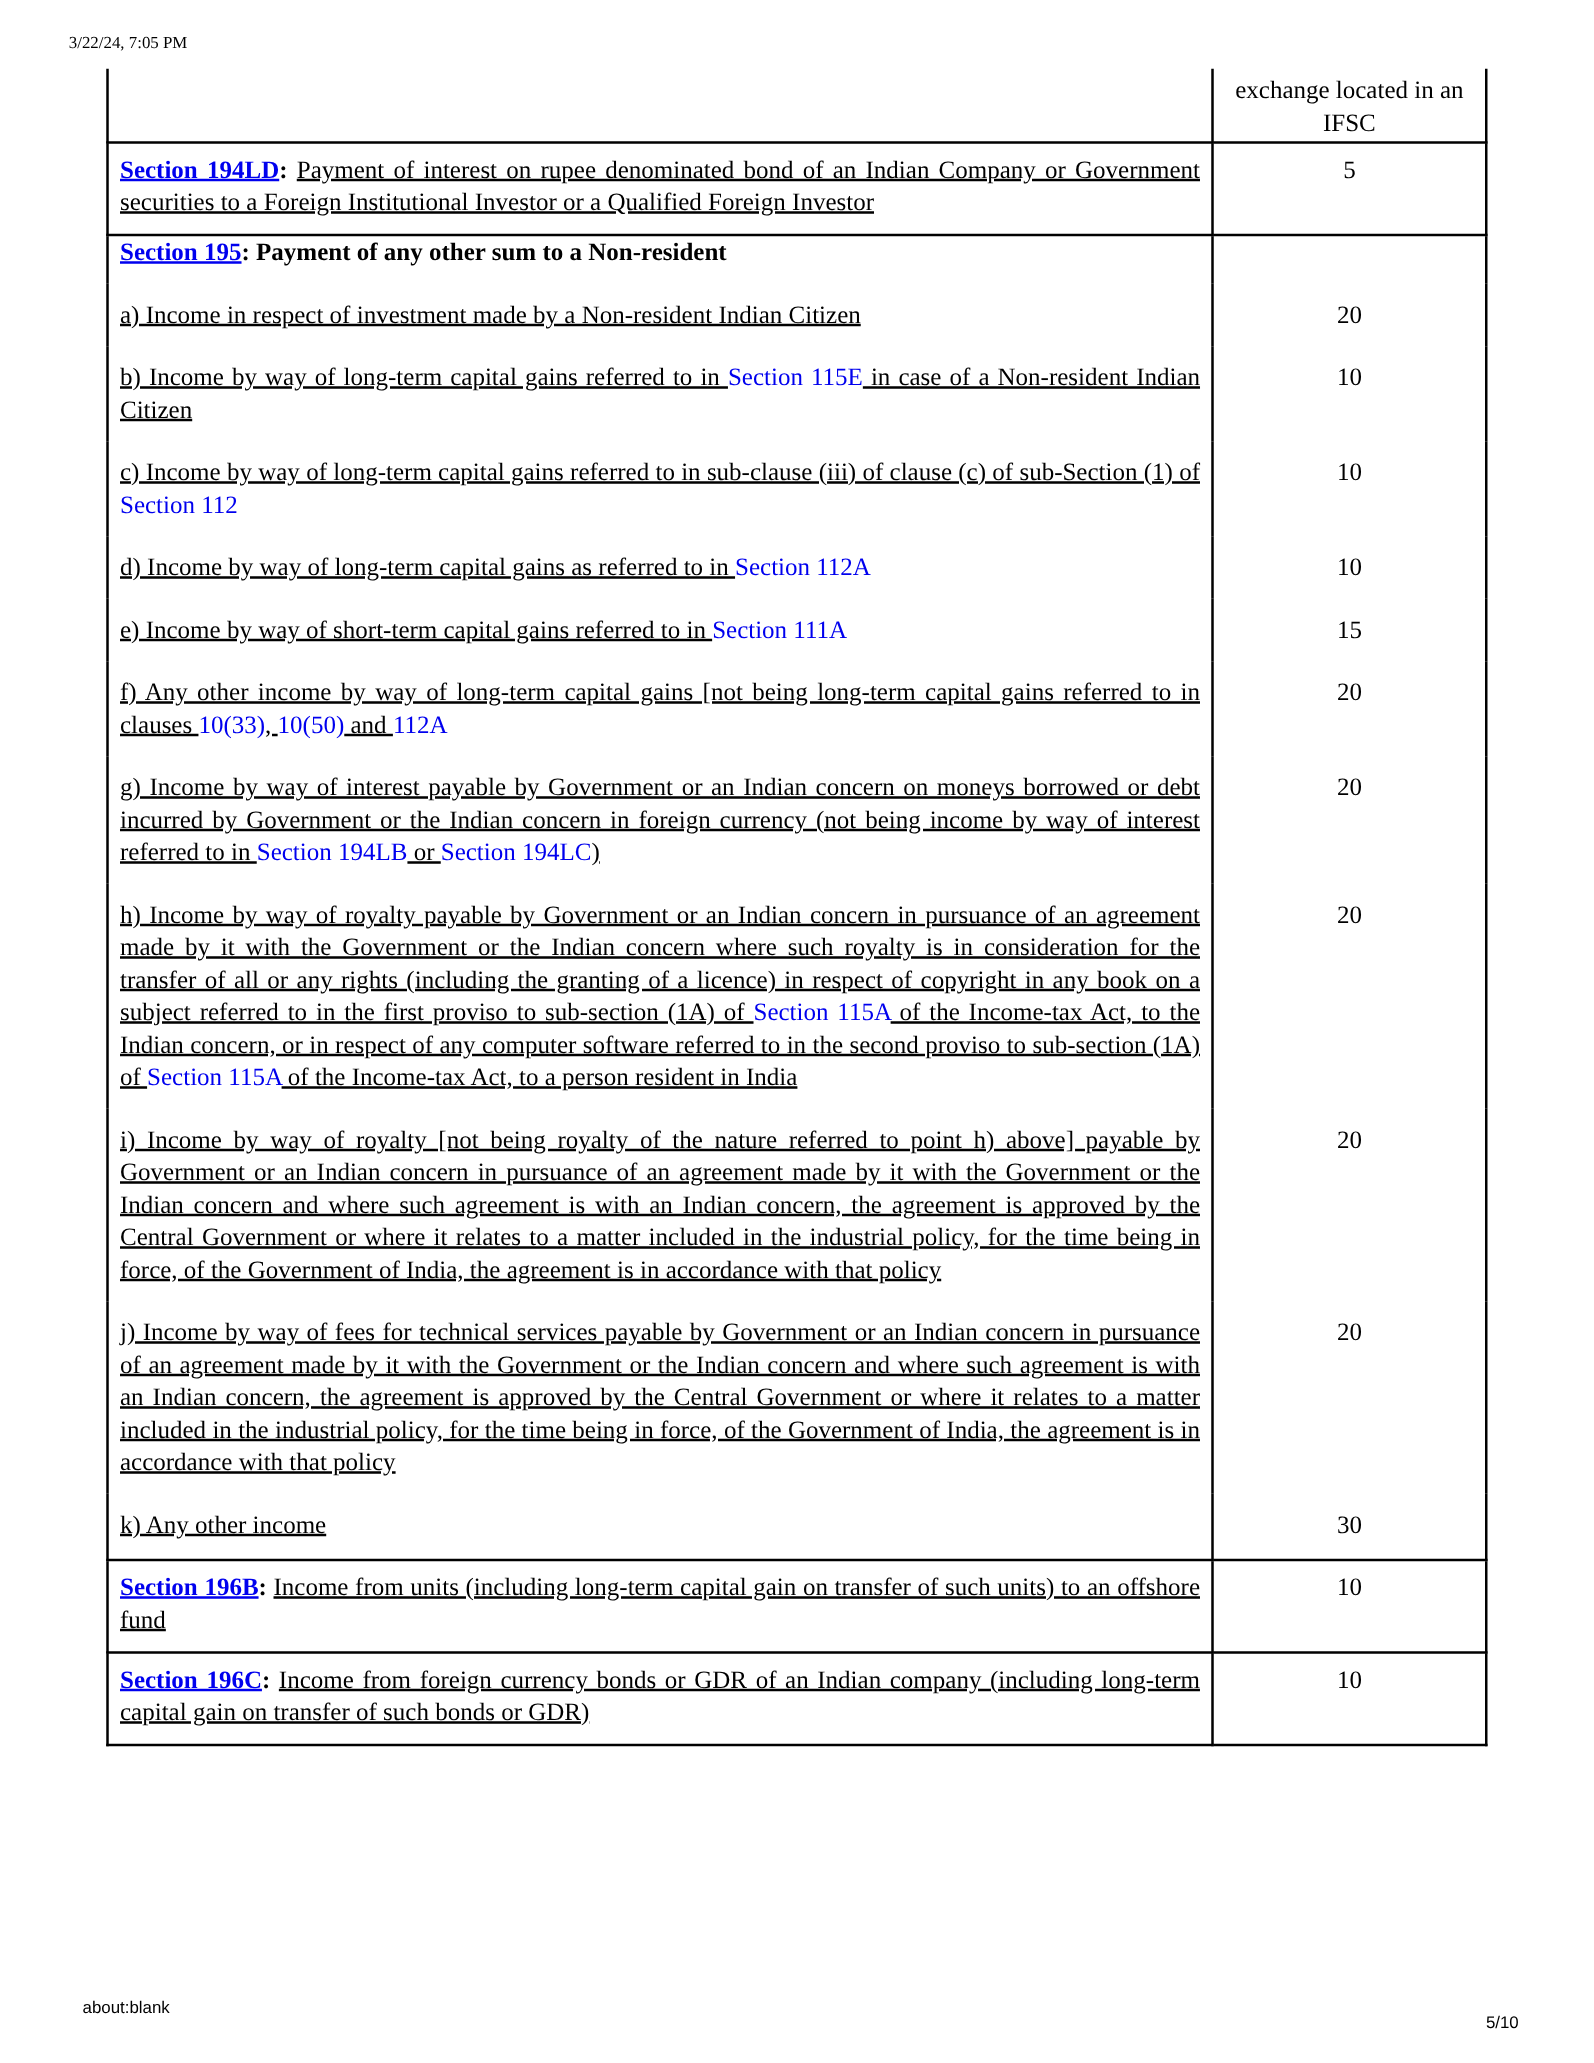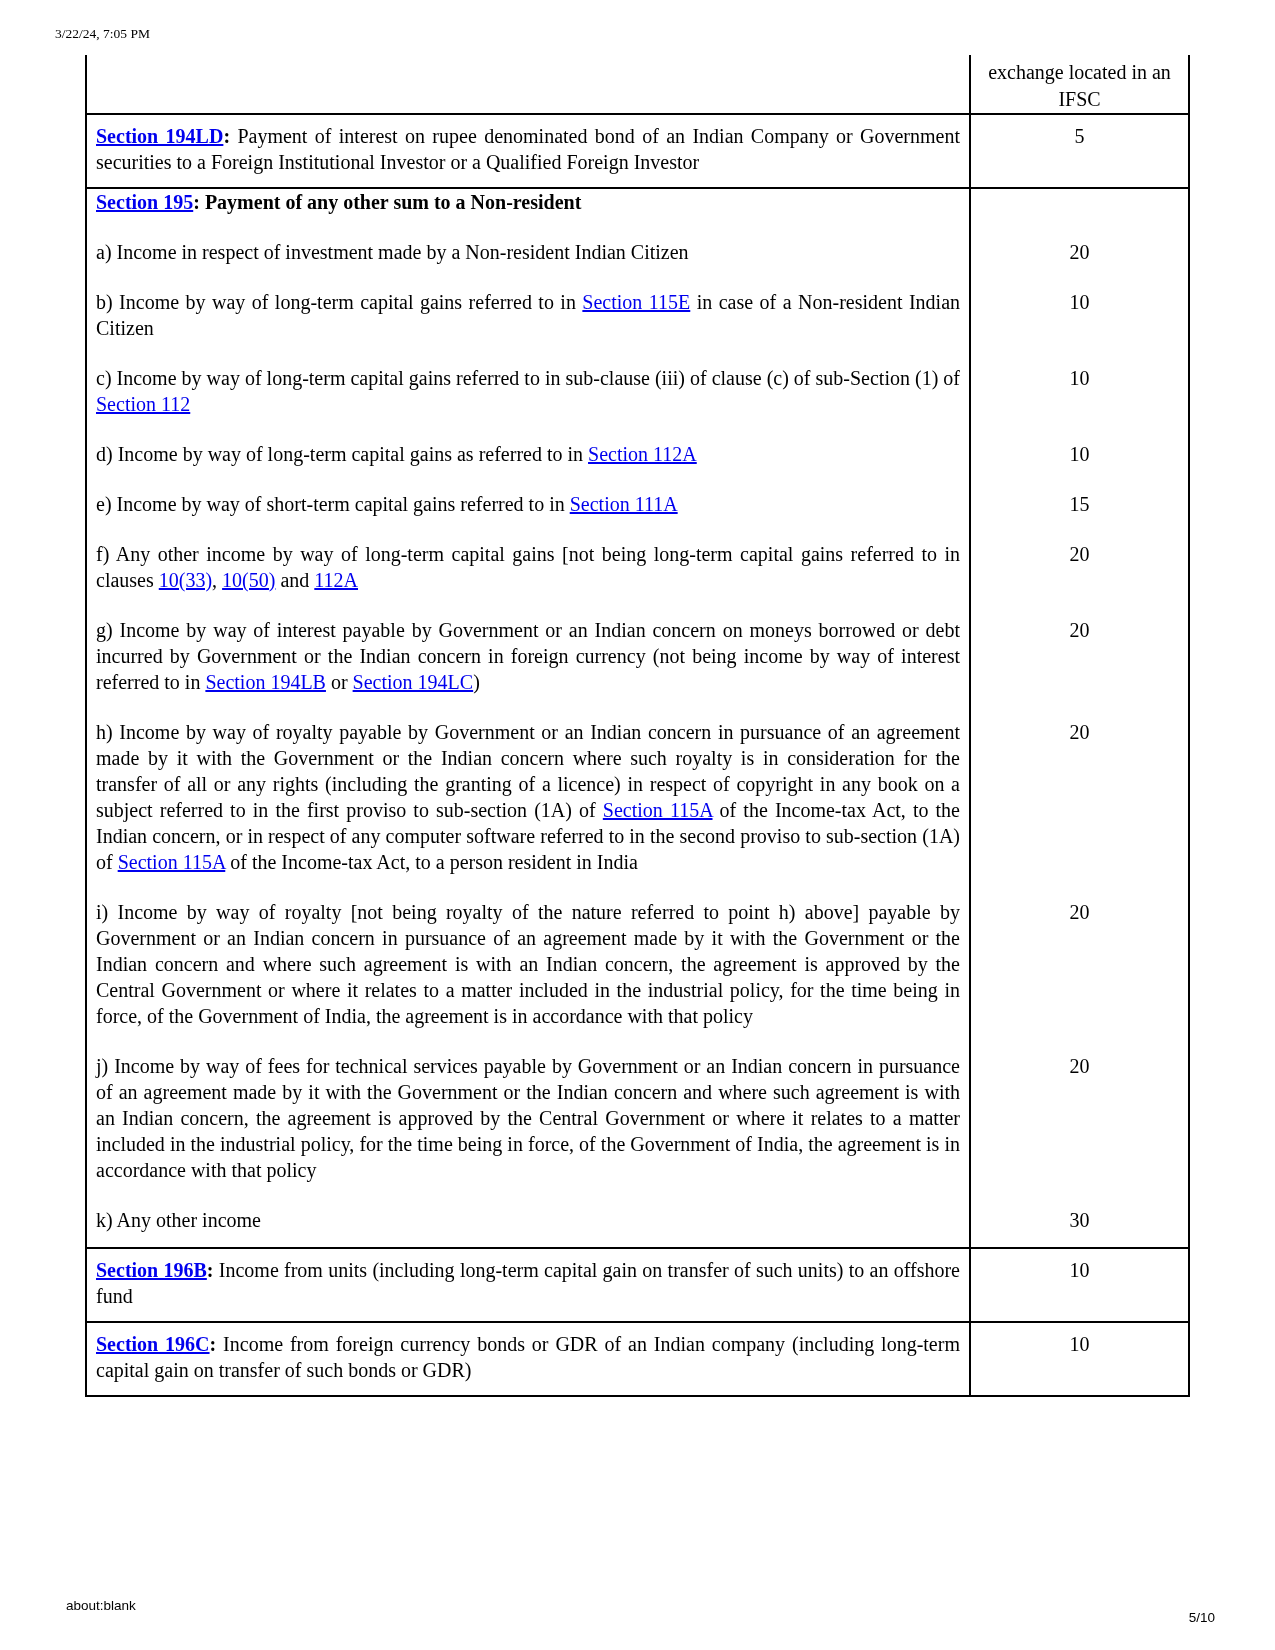--- a/index.html
+++ b/index.html
@@ -41,23 +41,23 @@
     text-align: center;
     padding: 10px 6px 12px 6px;
   }
   tr.divider-after td { border-bottom: 2px solid #000; }
   tr.row-carryover td { height: 42px; padding-top: 4px; padding-bottom: 0; }
   tr.row-carryover td.rate { line-height: 27px; }
   tr.row-section td { padding-top: 8px; padding-bottom: 12px; }
   tr.row-group-header td { padding-top: 0; padding-bottom: 12px; margin-top: 24px; }
   tr.row-sub td { padding-top: 12px; padding-bottom: 12px; }
   tr.row-sub-last td { padding-bottom: 14px; }
-  .seg-plain { font-weight: normal; }
+  .seg-plain { font-weight: normal; text-decoration: underline; }
   .seg-bold { font-weight: bold; }
-  .seg-link { color: var(--link-color, #0000EE); text-decoration: underline; cursor: pointer; }
+  .seg-link { color: var(--link-color, #0000EE); cursor: pointer; }
   .seg-link-bold { color: var(--link-color, #0000EE); text-decoration: underline; font-weight: bold; cursor: pointer; }
   .print-footer {
     position: absolute; top: 1598px; left: 0; right: 0; height: 20px;
     font-family: "Liberation Sans", sans-serif;
     font-size: 13.5px; color: #000000;
   }
   .footer-url { position: absolute; left: 55px; top: 0; margin-left: 11px; }
   .footer-page { position: absolute; right: 60px; top: 0; margin-top: 12px; }
 </style>
 </head>

